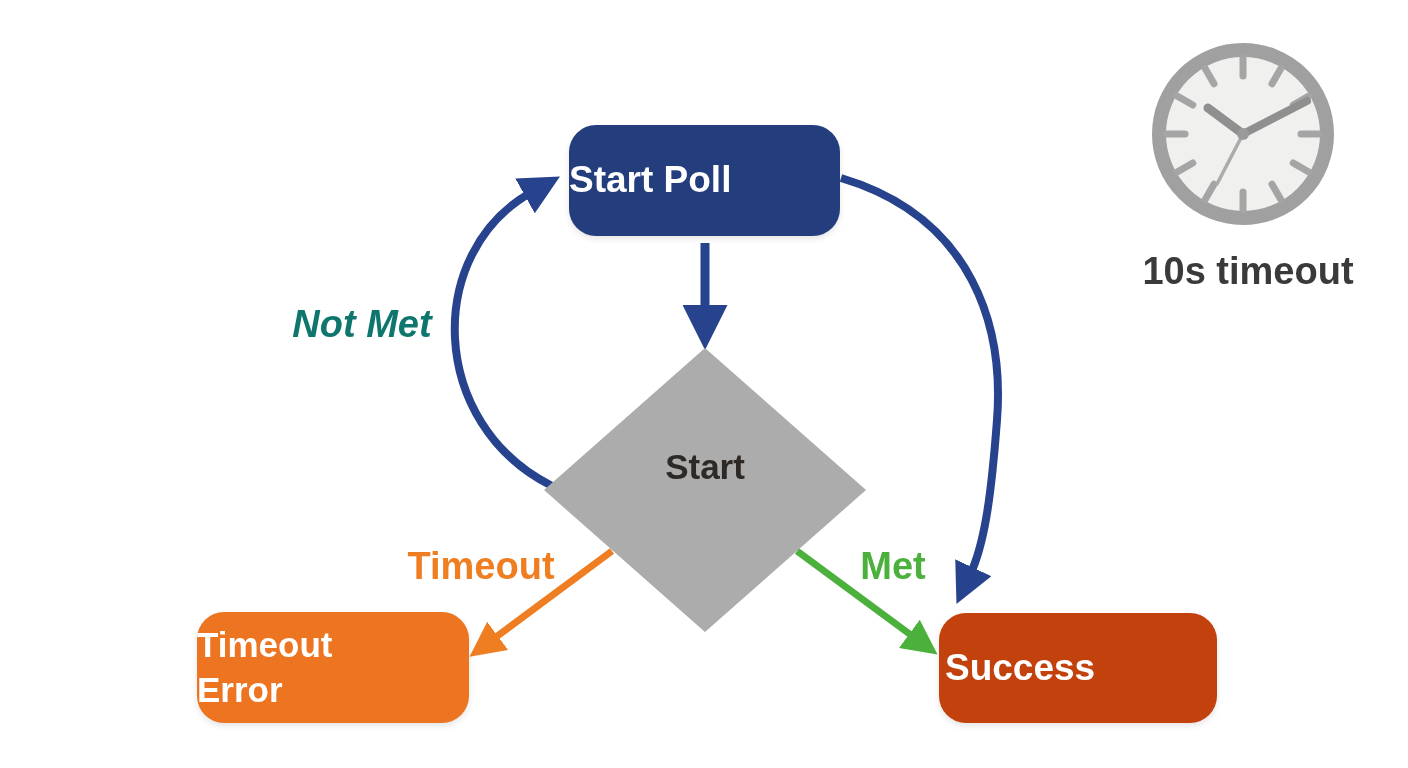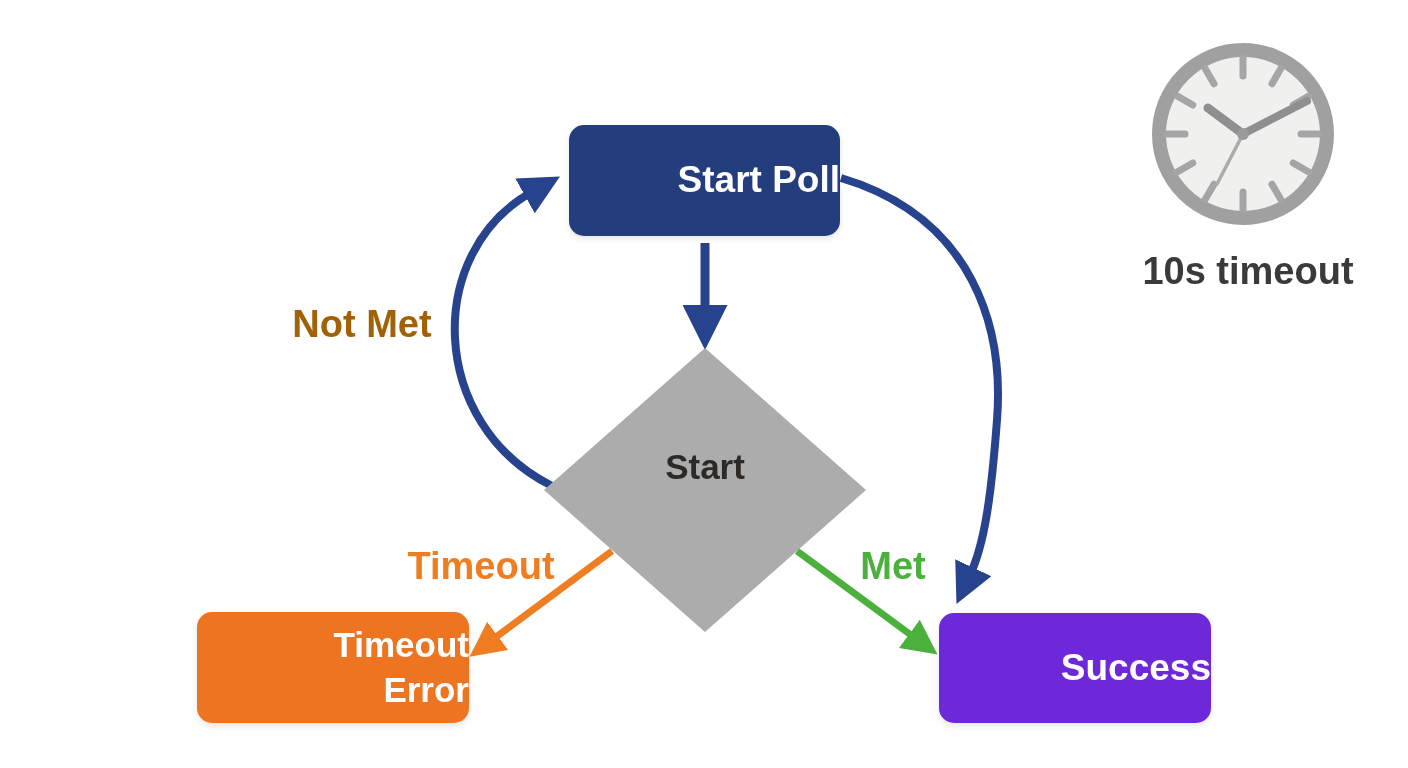--- a/index.html
+++ b/index.html
@@ -10,53 +10,53 @@
     background: #ffffff;
     overflow: hidden;
     font-family: "Liberation Sans", "DejaVu Sans", sans-serif;
   }
   svg.layer { position: absolute; left: 0; top: 0; }
 
   .node {
     position: absolute;
     display: flex;
     flex-direction: column;
-    align-items: flex-end;
+    align-items: flex-start;
     justify-content: center;
-    border-radius: 15px;
+    border-radius: 27px;
     color: #ffffff;
     font-weight: 700;
     text-align: center;
     box-shadow: 0 3px 6px rgba(0,0,0,0.10);
     line-height: 1.3;
   }
   .node-line { font-size: 37px; }
   #node-start-poll   { left: 569px; top: 125px; width: 271px; height: 111px; background: #233D7D; }
   #node-timeout-error{ left: 197px; top: 612px; width: 272px; height: 111px; background: #ED7420; }
-  #node-success      { left: 939px; top: 613px; width: 272px; height: 110px; background: #6d28d9; }
+  #node-success      { left: 939px; top: 613px; width: 272px; height: 110px; background: #c2410c; padding-left: 6px; }
   #node-timeout-error .node-line { font-size: 35px; line-height: 1.28; }
 
   .diamond-text {
     position: absolute;
     left: 585px; top: 441px; width: 240px;
     text-align: center;
     color: #2D2926;
     font-weight: 700;
     font-size: 35px;
     line-height: 52px;
   }
 
   .edge-label {
     position: absolute;
     font-weight: 700;
     font-size: 38px;
     text-align: center;
     line-height: 46px;
   }
-  #label-not-met { left: 266px; top: 301px; width: 192px; color: #a16207; }
+  #label-not-met { left: 266px; top: 301px; width: 192px; color: #0f766e; font-style: italic; }
   #label-timeout { left: 385px; top: 543px; width: 192px; color: #EF7E22; }
   #label-met     { left: 840px; top: 543px; width: 106px; color: #4CB03C; }
 
   .clock-caption {
     position: absolute;
     left: 1083px; top: 249px; width: 330px;
     text-align: center;
     font-weight: 600;
     font-size: 38px;
     line-height: 44px;

